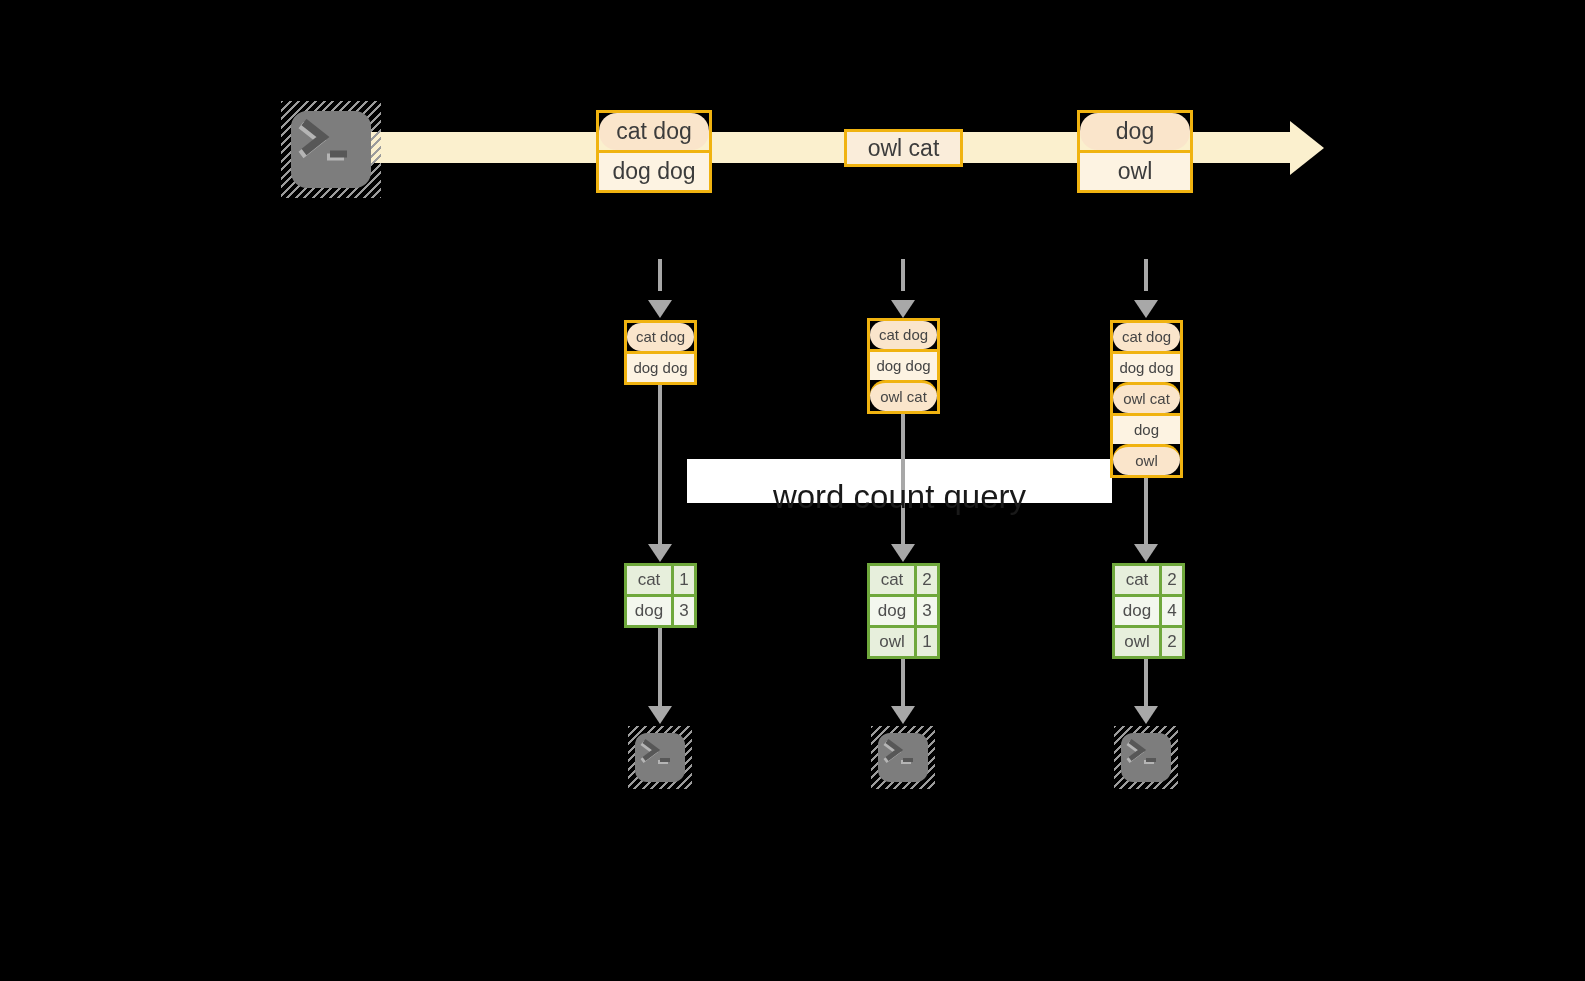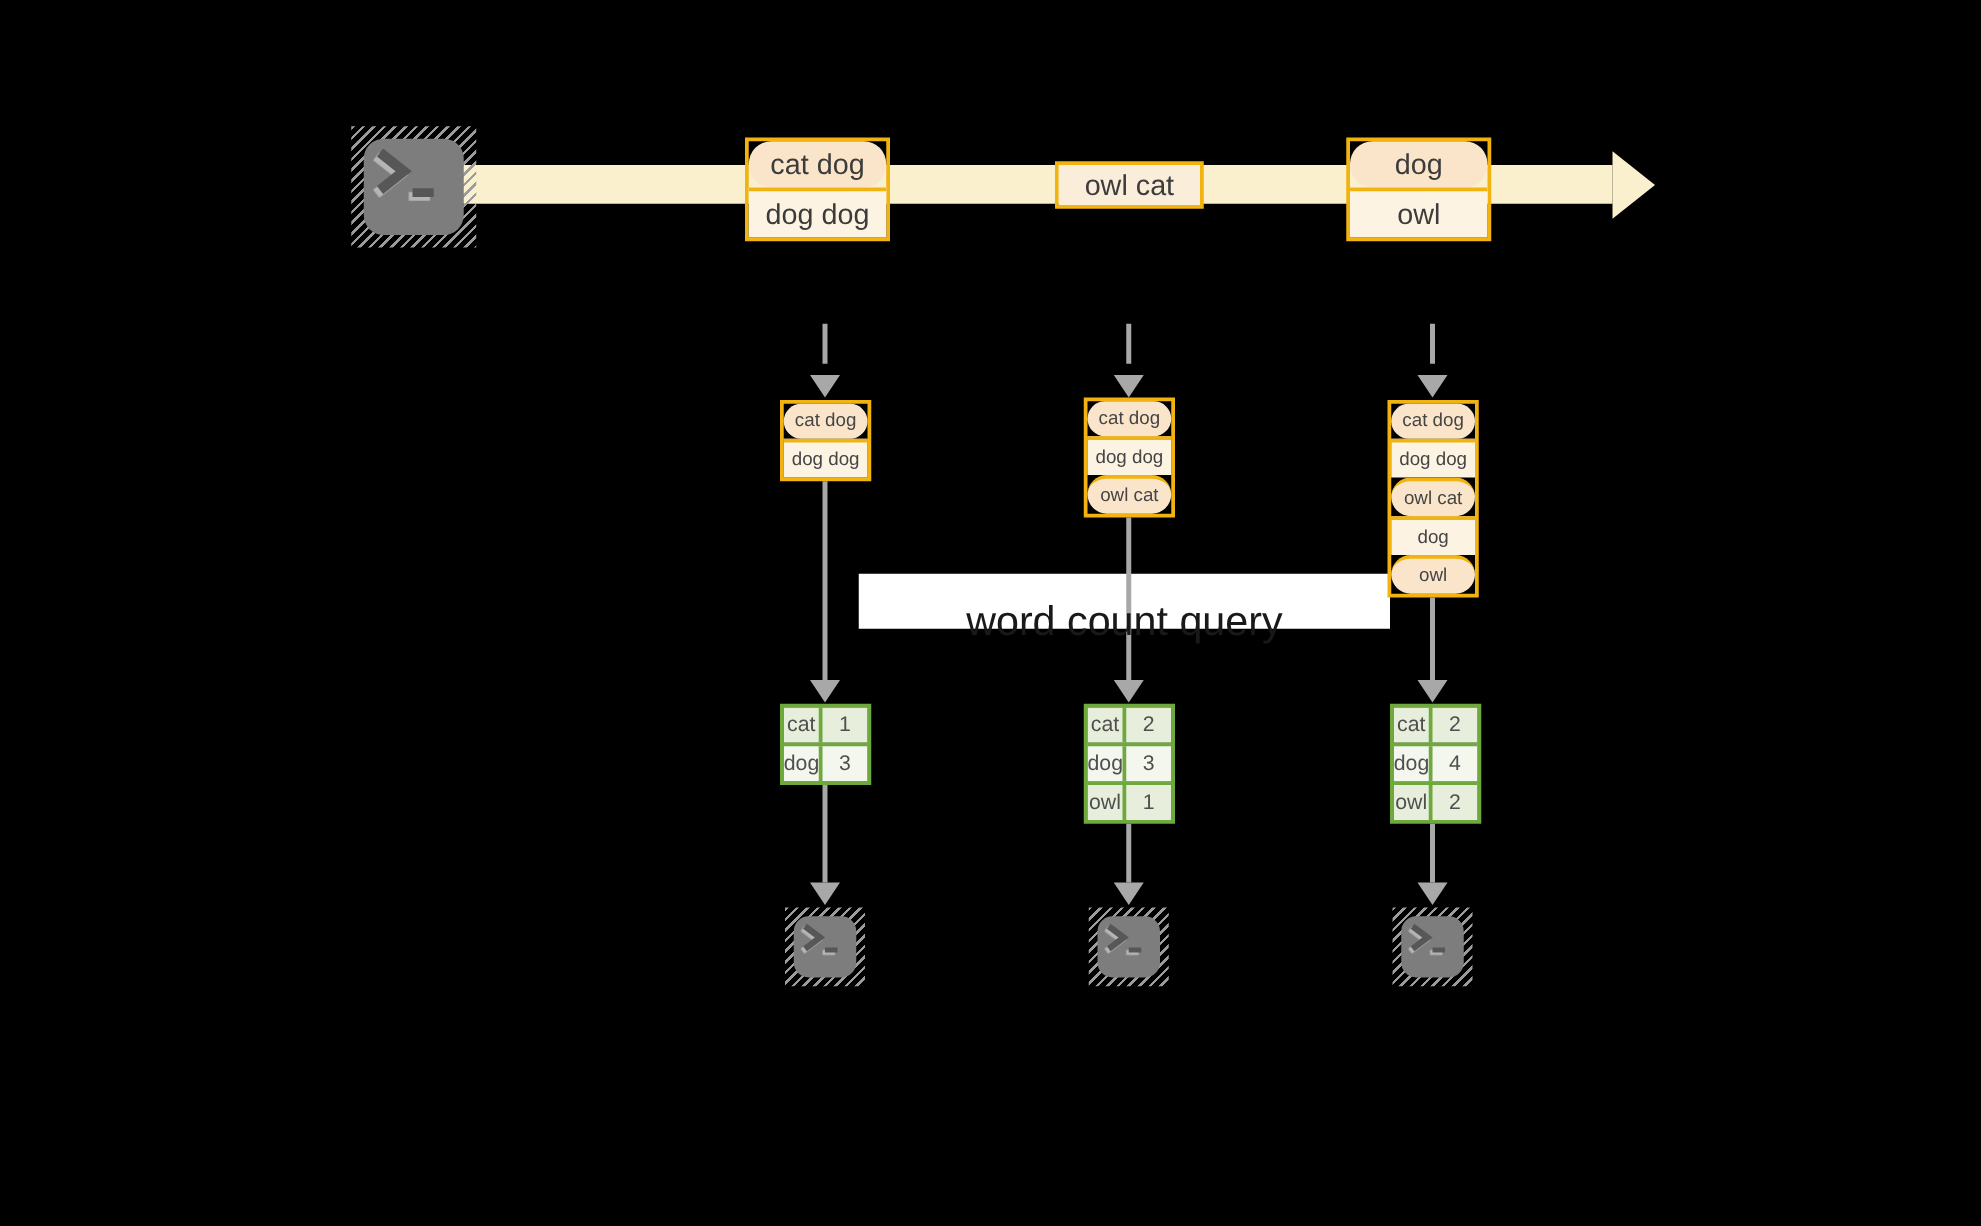--- a/index.html
+++ b/index.html
@@ -36,21 +36,21 @@
 
   
   .vline{width:4px;background:var(--gray);}
   .ahead{width:0;height:0;border-left:12px solid transparent;border-right:12px solid transparent;
          border-top:18px solid var(--gray);}
 
   
   .gtable{border:3px solid var(--green);}
   .grow{display:flex;height:28px;}
   .grow + .grow{border-top:3px solid var(--green);}
-  .gword{width:28px;text-align:center;font-size:17px;line-height:28px;color:#4F4F4F;}
+  .gword{width:44px;text-align:center;font-size:17px;line-height:28px;color:#4F4F4F;}
   .gcount{width:20px;flex:1;border-left:3px solid var(--green);text-align:center;
           font-size:17px;line-height:28px;color:#4F4F4F;}
   .gdark{background:var(--gdark);} .glight{background:var(--glight);}
 
   
   .hatch{background:repeating-linear-gradient(135deg,var(--hatch) 0 2px,transparent 2px 6px);}
   .termsolid{position:absolute;background:var(--icon);}
   .glyph{position:absolute;filter:drop-shadow(-3px 3px 0 rgba(190,190,190,.85));}
 
   

